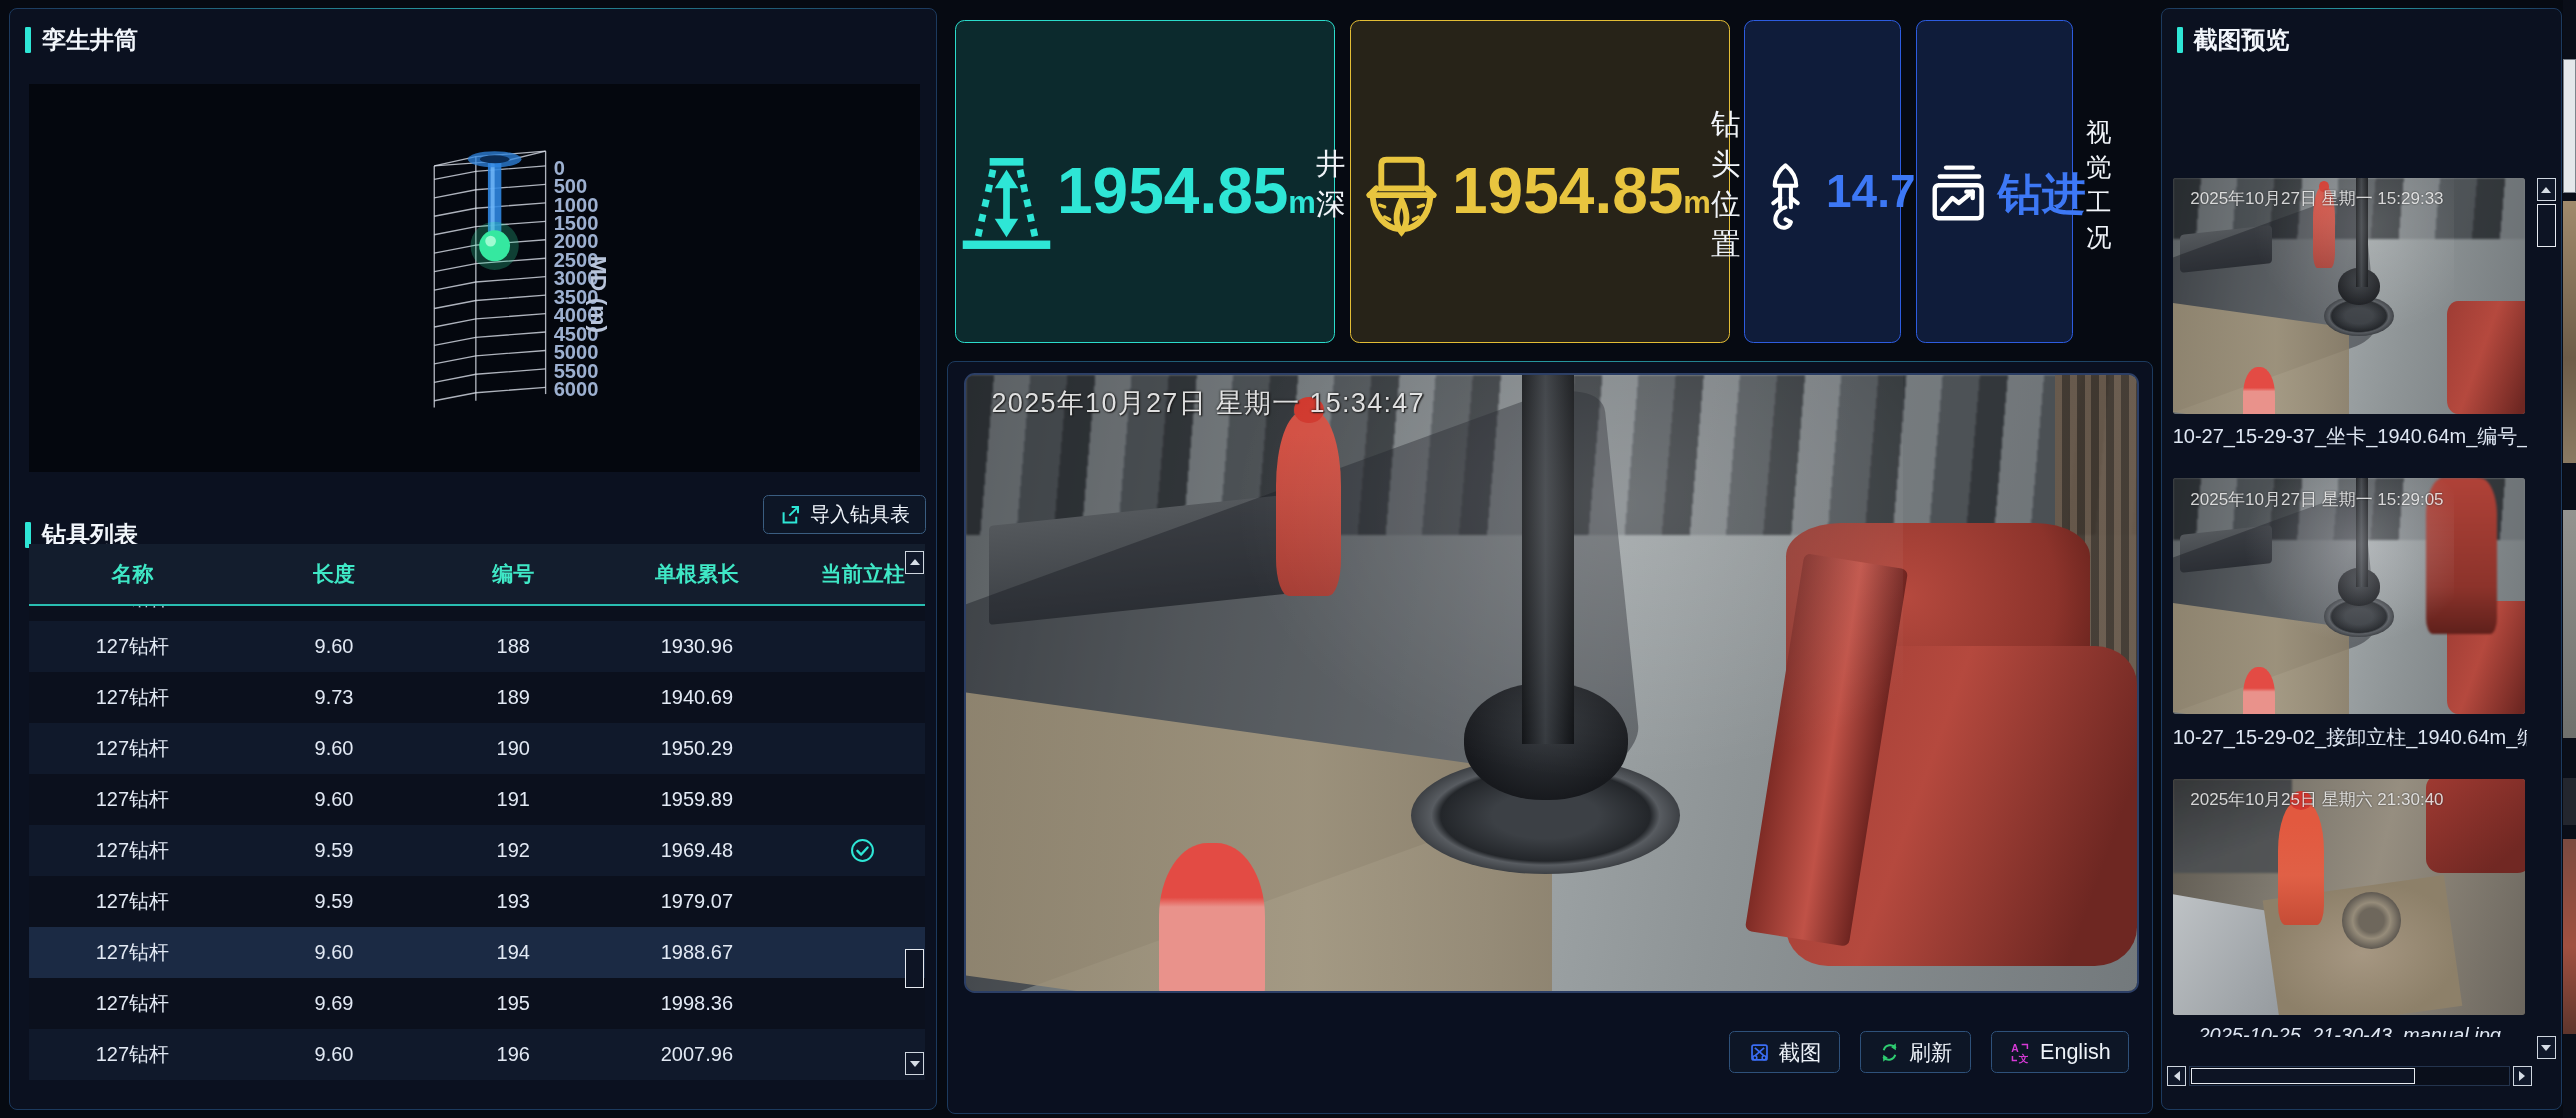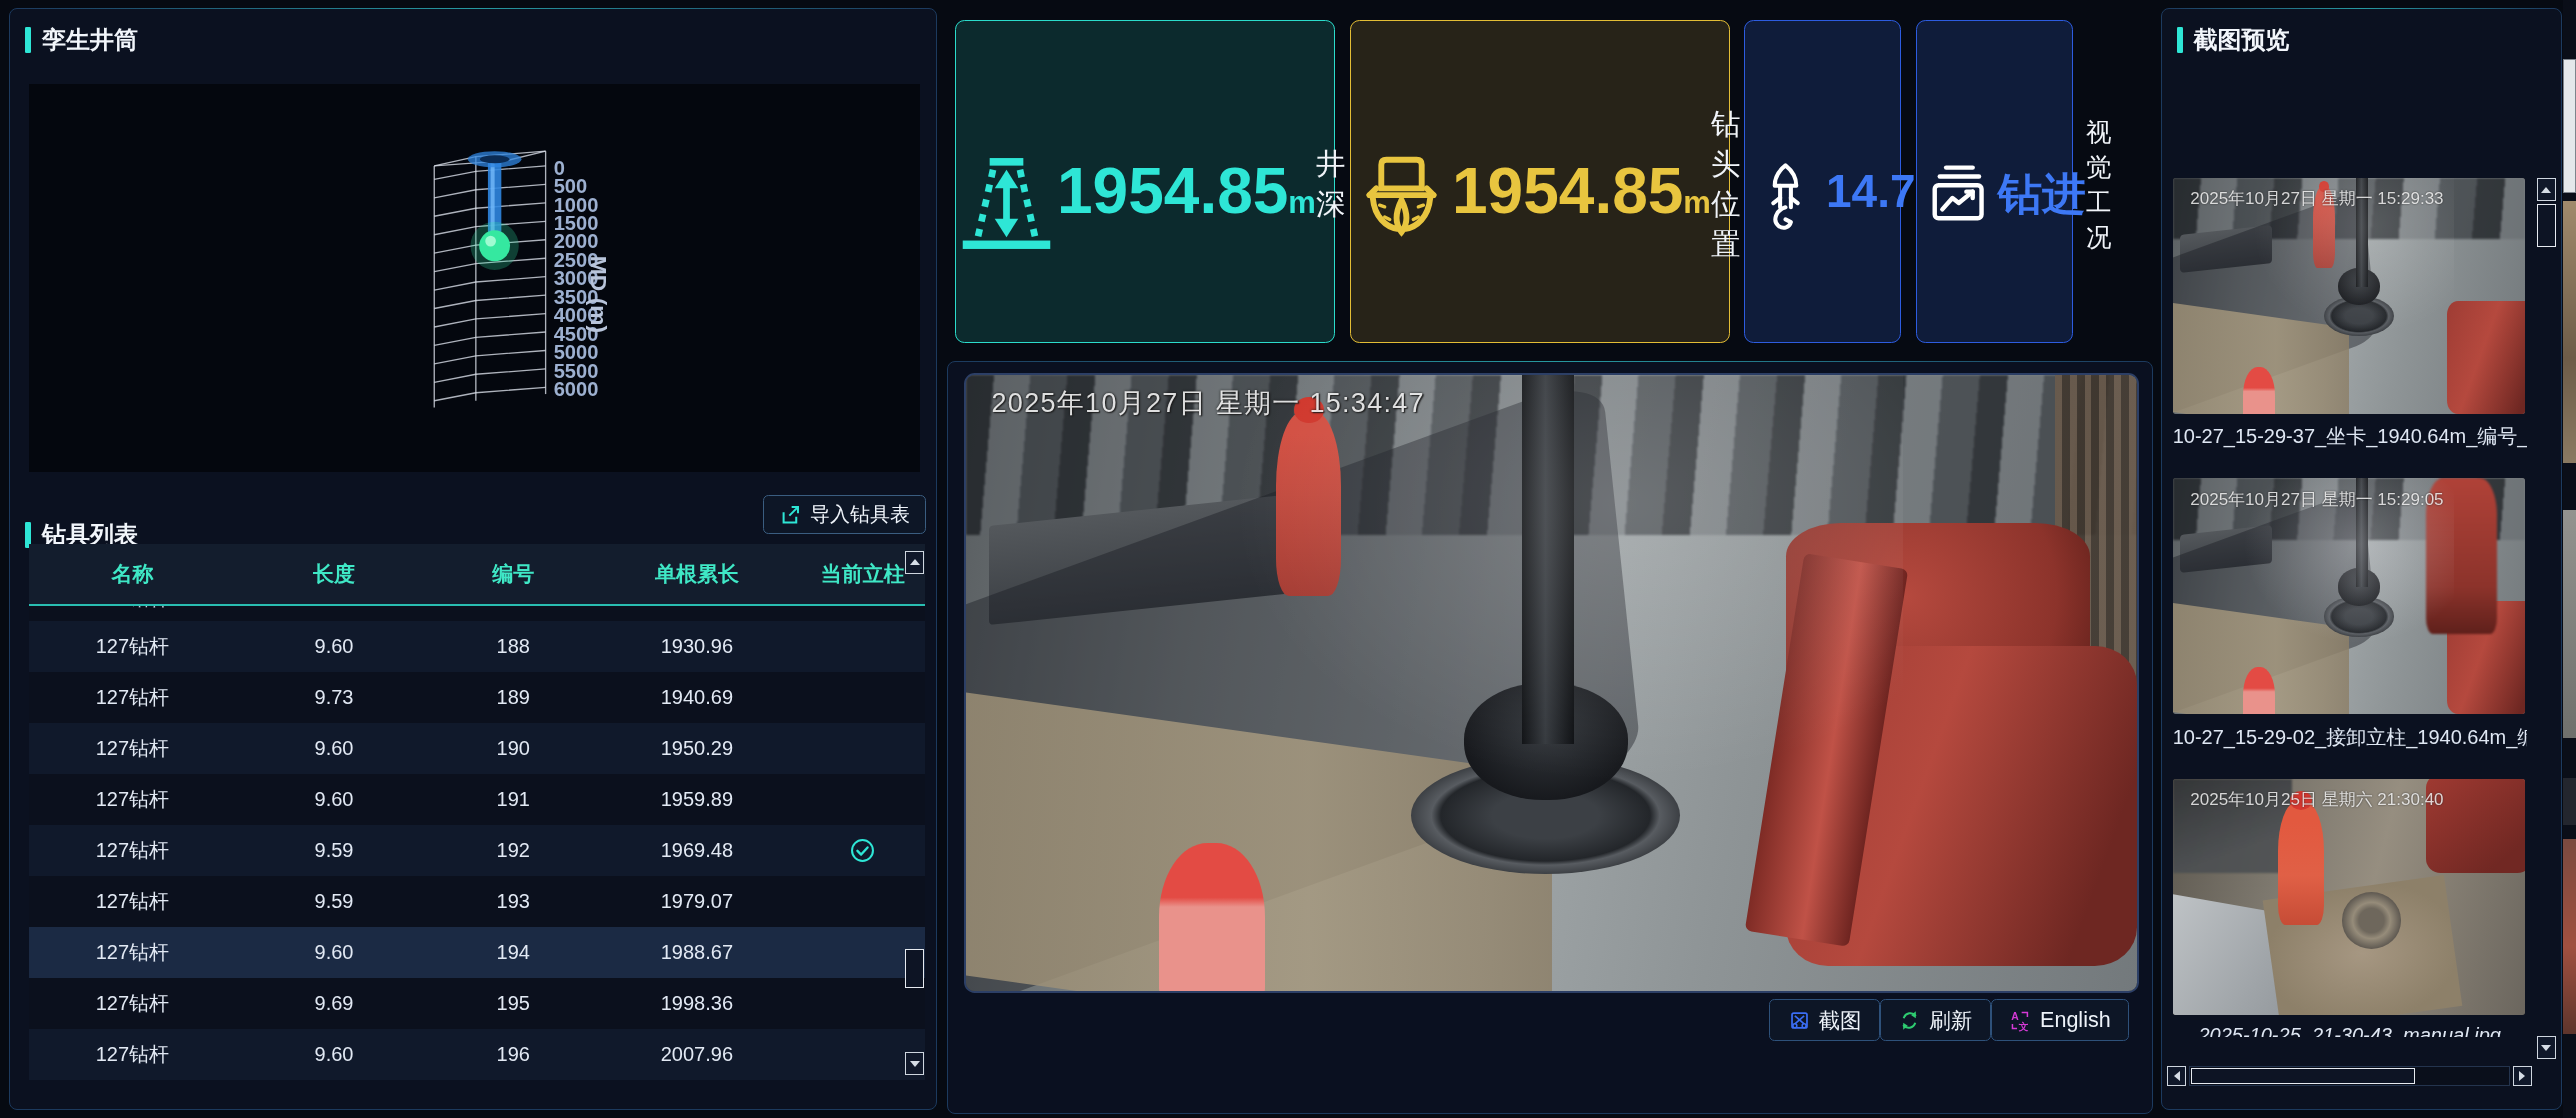--- a/index.html
+++ b/index.html
@@ -67,21 +67,21 @@
   .card-3 .stat-unit{font-size:24px;}
   .stat-label{font-size:29.5px;color:#f0f4f9;margin-top:6px;}
   .card-3 .stat-label,.card-4 .stat-label{font-size:25.5px;}
 
   
   .video-panel{left:947px;top:361px;width:1206px;height:753px;background:#0a1020;}
   .video-frame{position:absolute;left:16px;top:10.7px;width:1171px;height:616px;border:2.7px solid #2c3f66;
       border-radius:10.7px;overflow:hidden;background:#20242a;}
   .video-ts{position:absolute;left:25.5px;top:10.7px;font-size:27px;color:#ececec;letter-spacing:1.3px;z-index:5;
       text-shadow:0 0 2.7px #111,1.3px 1.3px 1.3px #222;opacity:.92;}
-  .vbtns{position:absolute;right:23px;top:637px;display:flex;}
+  .vbtns{position:absolute;right:23px;top:669px;display:flex;gap:20px;}
   .tool-btn{display:flex;align-items:center;gap:8px;height:42px;padding:0 17.4px;background:#0d1626;
       border:1.3px solid #2e517a;border-radius:5.4px;color:#eef3f9;font-size:21.5px;cursor:pointer;}
 
   
   .scene{position:absolute;inset:0;background:linear-gradient(100deg,#585d60 0%,#7e8486 22%,#9fa5a7 48%,#8e9496 66%,#73797c 100%);}
   .scene > div{position:absolute;}
   .sc-clutter{left:0;top:0;width:100%;height:26%;
       background:repeating-linear-gradient(95deg,rgba(25,28,32,.75) 0 28px,rgba(95,100,105,.45) 28px 64px,rgba(48,52,58,.65) 64px 101px);
       filter:blur(1.3px);}
   .sc-table{left:2%;top:22%;width:26%;height:16%;background:linear-gradient(180deg,#54585c,#3a3e43);transform:skewY(-6deg);border-radius:4px;}

